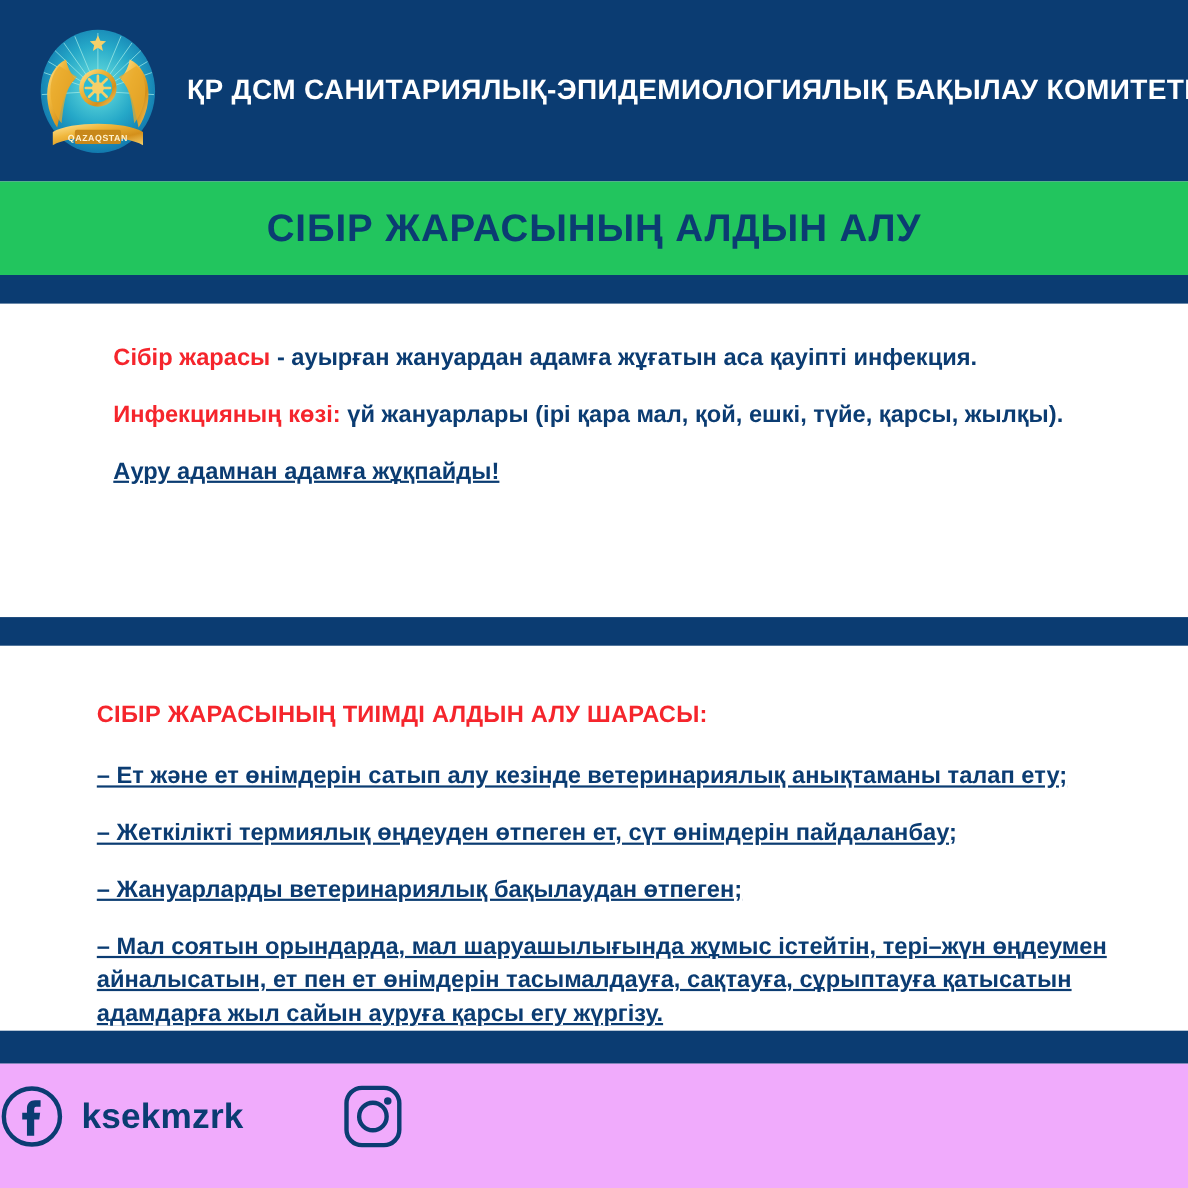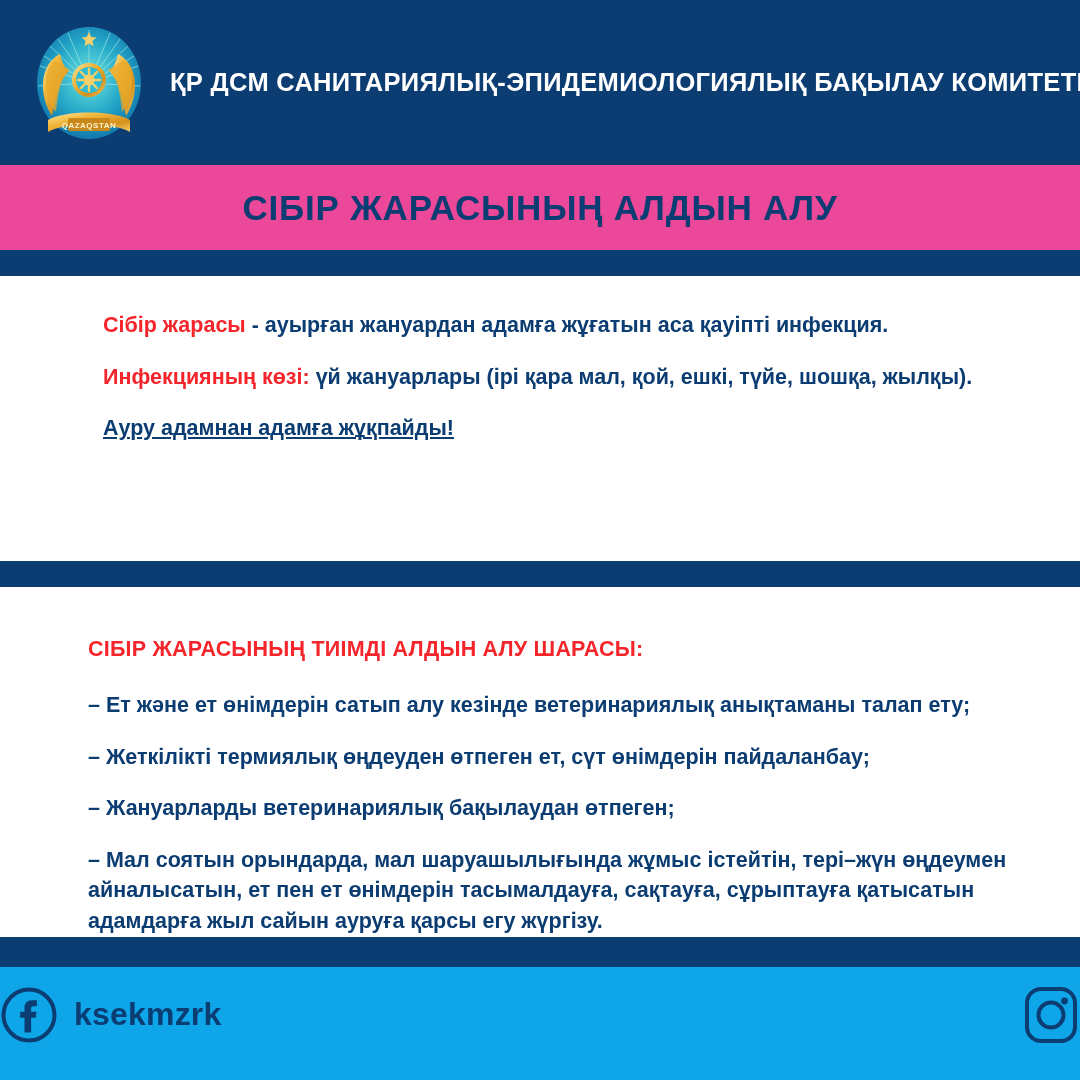--- a/index.html
+++ b/index.html
@@ -52,21 +52,21 @@
     margin-left:22px;
     white-space:nowrap;
   }
 
   
   .title-band {
     flex:0 0 85px;
     display:flex;
     align-items:center;
     justify-content:center;
-    background:#ec4899;
+    background:#22c55e;
   }
 
   .poster-title {
     color:var(--navy,#0B3C72);
     font-size:35px;
     font-weight:bold;
     letter-spacing:0.8px;
     text-align:center;
   }
 
@@ -112,31 +112,32 @@
     margin-bottom:26px;
     letter-spacing:0.2px;
   }
 
   .measure {
     color:var(--navy,#0B3C72);
     font-size:21.5px;
     font-weight:bold;
     line-height:1.42;
     margin-bottom:21px;
+    text-decoration:underline;
   }
   .measure:last-child { margin-bottom:0; }
 
   
   .footer {
     flex:1 1 auto;
     display:flex;
     align-items:center;
-    justify-content:space-between;
+    justify-content:flex-start;
     gap:88px;
-    background:#0ea5e9;
+    background:#f0abfc;
     padding-bottom:18px;
   }
 
   .social {
     display:flex;
     align-items:center;
     gap:16px;
   }
 
   .social-icon {
@@ -230,21 +231,21 @@
 
   <div class="bar bar-top"></div>
 
   <div class="section-intro">
 
     <p class="para">
       <span class="lead">Сібір жарасы</span><span> - ауырған жануардан адамға жұғатын аса қауіпті инфекция.</span>
     </p>
 
     <p class="para">
-      <span class="lead">Инфекцияның көзі:</span><span> үй жануарлары (ірі қара мал, қой, ешкі, түйе, шошқа, жылқы).</span>
+      <span class="lead">Инфекцияның көзі:</span><span> үй жануарлары (ірі қара мал, қой, ешкі, түйе, қарсы, жылқы).</span>
     </p>
 
 
     <p class="para">
       <span>Ауру адамнан адамға жұқпайды!</span>
     </p>
   </div>
 
   <div class="bar bar-mid"></div>
 

